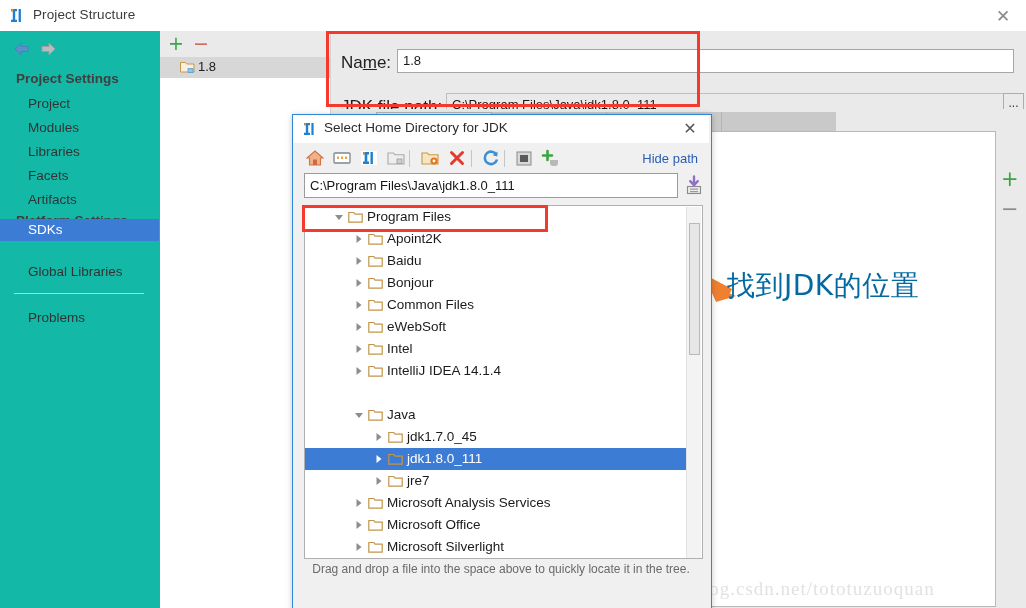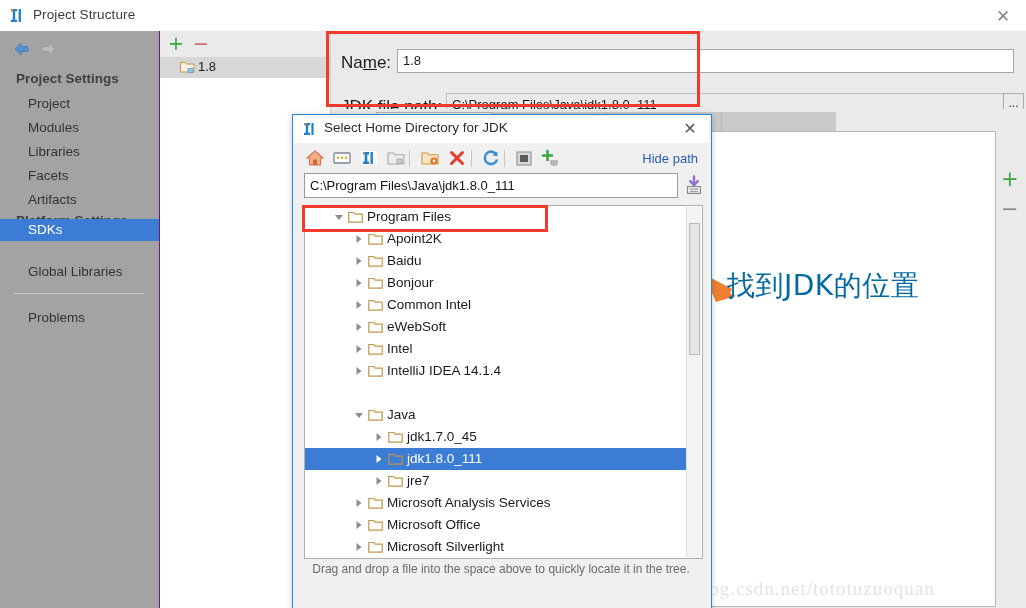--- a/index.html
+++ b/index.html
@@ -14,21 +14,21 @@
 
   
   #main-window{position:absolute;left:0;top:0;width:1026px;height:608px;background:#ffffff;}
   #titlebar{position:absolute;left:0;top:0;width:1026px;height:31px;background:#ffffff;border-bottom:1px solid #d9d9d9;}
   #titlebar .tb-icon{position:absolute;left:9px;top:7px;width:17px;height:17px;}
   #titlebar .tb-title{position:absolute;left:33px;top:7px;font-size:13.5px;color:#3c3c3c;letter-spacing:.1px;}
   #titlebar .tb-close{position:absolute;right:6px;top:4px;width:34px;height:24px;text-align:center;line-height:24px;
      font-size:17px;color:#8a8a8a;font-family:"DejaVu Sans",sans-serif;}
 
   
-  #sidebar{position:absolute;left:0;top:31px;width:159px;height:577px;background:#a3a3a3;border-right:3px solid #701a75;}
+  #sidebar{position:absolute;left:0;top:31px;width:159px;height:577px;background:#14b8a6;border-right:3px solid #701a75;padding-left:6px;}
   #nav-arrows{position:absolute;left:0;top:4px;width:159px;height:30px;}
   .navarrow{position:absolute;top:5px;width:20px;height:18px;}
   .sb-group{position:absolute;left:16px;font-weight:bold;font-size:13.5px;color:#3f3f3f;white-space:nowrap;}
   .sb-item{position:absolute;left:0;width:159px;height:22px;line-height:22px;padding-left:28px;
      box-sizing:border-box;font-size:13.5px;color:#333;white-space:nowrap;}
   .sb-item.sel{background:#3d7cd4;color:#ffffff;}
   .sb-sep{position:absolute;left:14px;width:130px;height:1px;background:#c5cdd4;}
 
   
   #sdklist{position:absolute;left:160px;top:31px;width:170px;height:577px;background:#ffffff;border-right:1px solid #d2d2d2;}
@@ -331,21 +331,21 @@
             </svg></span>
           <span class="tlb" style="left: 82px;">Bonjour</span>
         </div>
         <div class="trow" style="top: 88px;">
           <span class="tw" style="left: 48px;"><svg width="12" height="22" viewBox="0 0 12 22">
               <path d="M3.5 7 L3.5 15 L8.5 11 Z" fill="#8d8d8d"></path>
             </svg></span>
           <span class="tfi" style="left: 63px;"><svg width="15" height="22" viewBox="0 0 15 22">
               <path d="M0.8 6.5h5l1.2 1.6h7.2v8H0.8z" fill="#ffffff" stroke="#c2954a" stroke-width="1.2"></path>
             </svg></span>
-          <span class="tlb" style="left: 82px;">Common Intel</span>
+          <span class="tlb" style="left: 82px;">Common Files</span>
         </div>
         <div class="trow" style="top: 110px;">
           <span class="tw" style="left: 48px;"><svg width="12" height="22" viewBox="0 0 12 22">
               <path d="M3.5 7 L3.5 15 L8.5 11 Z" fill="#8d8d8d"></path>
             </svg></span>
           <span class="tfi" style="left: 63px;"><svg width="15" height="22" viewBox="0 0 15 22">
               <path d="M0.8 6.5h5l1.2 1.6h7.2v8H0.8z" fill="#ffffff" stroke="#c2954a" stroke-width="1.2"></path>
             </svg></span>
           <span class="tlb" style="left: 82px;">eWebSoft</span>
         </div>

